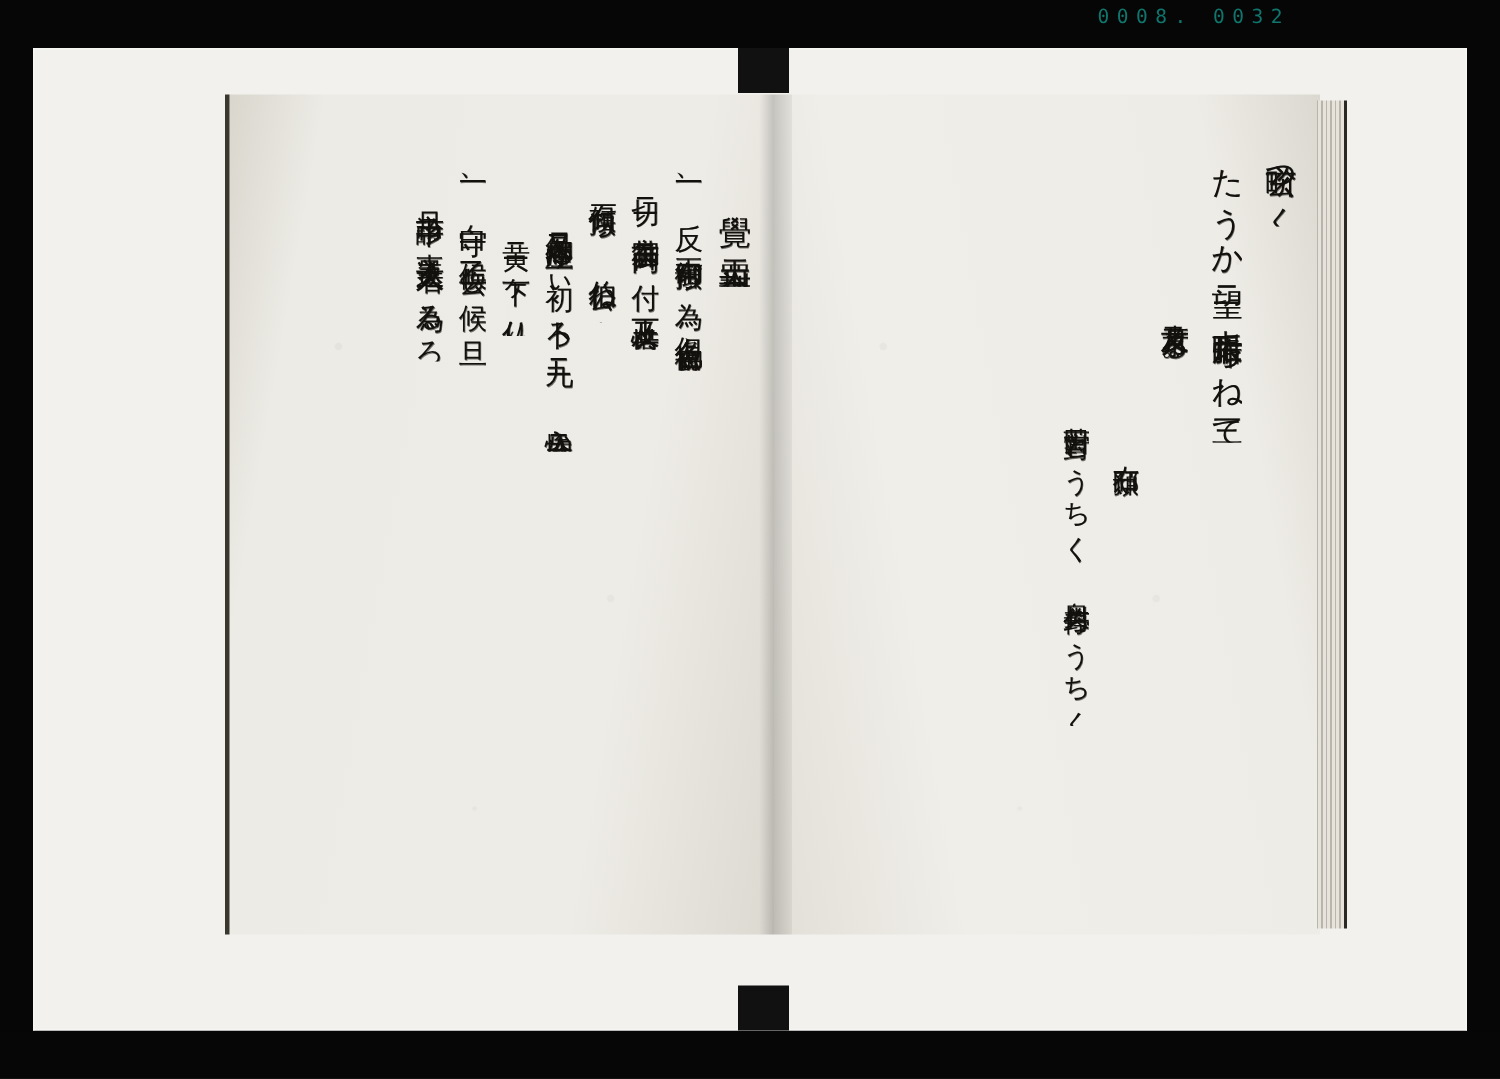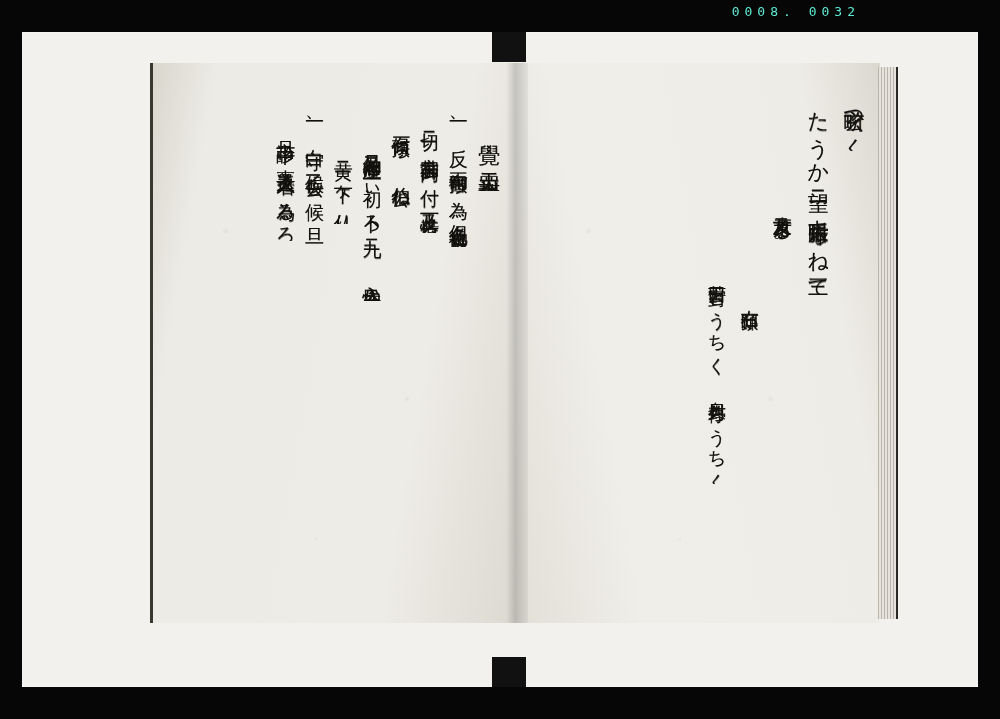--- a/index.html
+++ b/index.html
@@ -27,21 +27,21 @@
     position: absolute;
     top: 0; left: 0;
     width: 1000px;
     height: 32px;
     background: #060606;
   }
   .frame-numbers {
     position: absolute;
     top: 4px;
     right: 140px;
-    color: #5eead4;
+    color: #0f766e;
     font-family: "DejaVu Sans Mono", monospace;
     font-size: 13px;
     letter-spacing: 5px;
     white-space: nowrap;
   }
 
   
   .backing {
     position: absolute;
     left: 22px;

